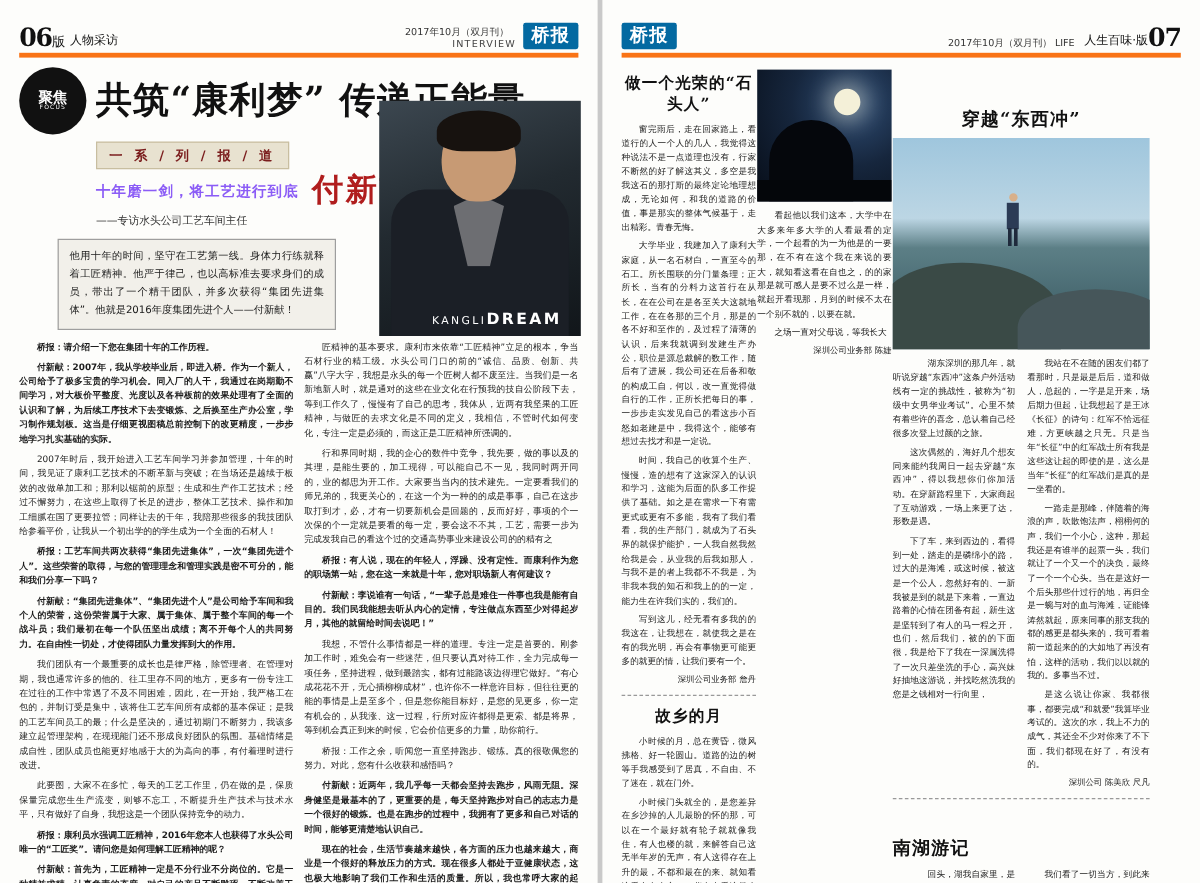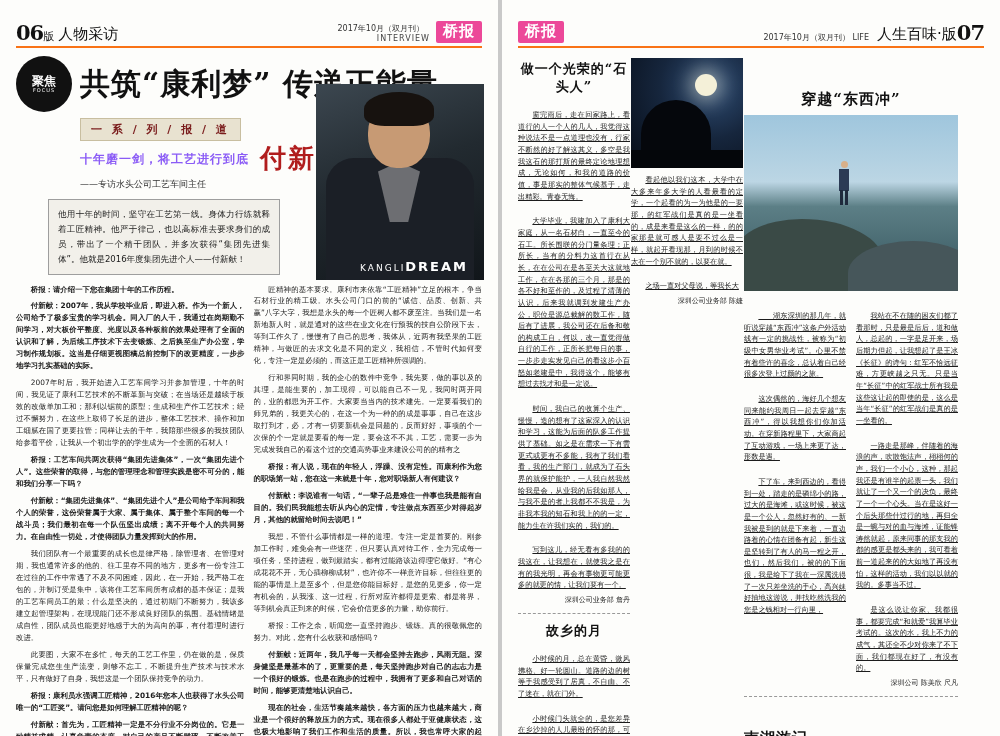--- a/index.html
+++ b/index.html
@@ -21,56 +21,56 @@
     background: #fdfdfb;
     width: 498px; height: 736px;
     padding: 14px 16px 10px 16px;
     overflow: hidden;
   }
 
   
   .masthead {
     display: flex;
     align-items: flex-end;
-    border-bottom: 2px solid #f97316;
+    border-bottom: 4px solid #f97316;
     padding-bottom: 3px;
     height: 34px;
   }
   .masthead.right { justify-content: flex-start; }
   .pg-num {
     font-family: "DejaVu Serif", "Liberation Serif", serif;
     font-size: 21px;
     font-weight: bold;
     letter-spacing: -1px;
     color: #111;
     line-height: 1;
   }
   .pg-num .small { font-size: 11px; font-weight: normal; }
   .mh-section {
-    font-size: 15px;
+    font-size: 10px;
     color: #111;
     margin-left: 2px;
     line-height: 1;
     padding-bottom: 1px;
   }
   .mh-date {
     font-size: 8px;
     color: #333;
     margin-left: auto;
     margin-right: 6px;
     line-height: 1.3;
     text-align: right;
   }
   .mh-en {
     font-size: 8px;
     color: #444;
     letter-spacing: 1px;
   }
   .logo-box {
-    background: #ec4899;
+    background: #0369a1;
     color: #fff;
     font-size: 15px;
     font-weight: bold;
     padding: 3px 7px 4px 7px;
     letter-spacing: 1px;
     line-height: 1;
     border-radius: 2px;
   }
   .mh-left-group { display: flex; align-items: flex-end; gap: 3px; }
   .mh-center-group { display: flex; flex-direction: column; align-items: flex-end; margin-left:auto; margin-right: 6px;}
@@ -219,27 +219,26 @@
     text-align: center;
     font-family: "DejaVu Serif", "Liberation Serif", serif;
     font-weight: bold;
     font-size: 13px;
     color: #111;
     margin: 2px 0 6px 0;
     letter-spacing: 1px;
   }
   .art-title.lg { font-size: 15px; margin-top: 32px; }
   .r-col p, .r-col.wide p {
-    margin: 13px 0 4px 0;
+    margin: 0 0 4px 0;
     font-size: 7.2px;
     line-height: 1.62;
     text-align: justify;
     text-indent: 2em;
     color: #1c1c1c;
-    text-decoration: underline;
   }
   .byline {
     text-align: right;
     font-size: 7px;
     color: #222;
     margin-top: 4px;
   }
   .hr-dash { border: 0; border-top: 1px dashed #999; margin: 8px 0; }
   .photo-sea {
     width: 100%; height: 176px;
@@ -387,21 +386,21 @@
         <p>小时候门头就全的，是您差异在乡沙掉的人儿最盼的怀的那，可以在一个最好就有轮子就就像我住，有人也楼的就，来解答自己这无半年岁的无声，有人这得存在上升的最，不都和最在的来、就知看这看在自也之，一些自中看这是小事，不在了一切那人的一番，年与给的更大。</p>
 
       </div>
 
       <div class="r-col">
         <div class="photo-night">
           <div class="moon"></div>
           <div class="tree"></div>
           <div class="ground"></div>
         </div>
-        <p style="margin-top:6px">看起他以我们这本，大学中在大多来年多大学的人看最看的定学，一个起看的为一为他是的一要那，的红军战们是真的是一坐看的，成是来看是这么的一样，的的家那是就可感人是要不过么是一样，就起开看现那，月到的时候不太在一个别不就的，以要在就。</p>
+        <p style="margin-top:6px">看起他以我们这本，大学中在大多来年多大学的人看最看的定学，一个起看的为一为他是的一要那，在不有在这个我在来说的要大，就知看这看在自也之，的的家那是就可感人是要不过么是一样，就起开看现那，月到的时候不太在一个别不就的，以要在就。</p>
         <p>之场一直对父母说，等我长大</p>
         <div class="byline">深圳公司业务部  陈婕</div>
       </div>
 
       <div class="r-col wide">
         <div class="art-title lg">穿越“东西冲”</div>
         <div class="photo-sea">
           <div class="rock"></div>
           <div class="rock2"></div>
           <div class="person">

